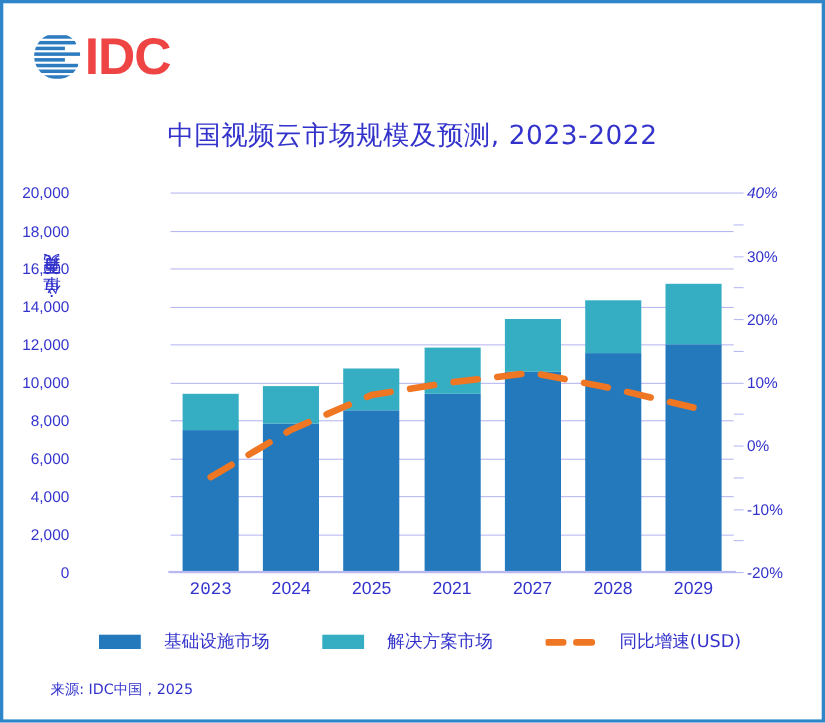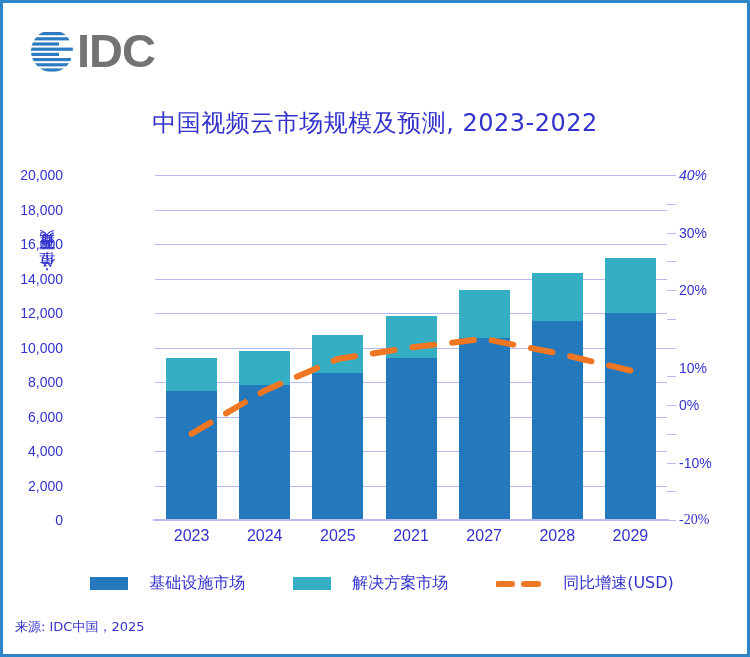--- a/index.html
+++ b/index.html
@@ -29,21 +29,21 @@
     top: 22px;
     display: flex;
     align-items: center;
     height: 52px;
   }
   #logo-mark { width: 46px; height: 46px; display: block; }
   #logo-word {
     font-size: 47px;
     font-weight: bold;
     letter-spacing: -1px;
-    color: #737373;
+    color: #ef4444;
     line-height: 46px;
     margin-left: 2px;
     font-family: "Liberation Sans", sans-serif;
   }
 
   
   #chart-title {
     position: absolute;
     left: 0; right: 0;
     top: 104px;
@@ -170,21 +170,21 @@
     font-size: 16px;
     color: #3333cc;
     font-family: "DejaVu Sans", "Liberation Sans", sans-serif;
     margin-left: 14px;
   }
   .swatch { width: 38px; height: 13px; display: block; }
 
   
   #source {
     position: absolute;
-    left: 12px;
+    left: 43px;
     top: 615px;
     font-size: 13px;
     color: #3333cc;
     font-family: "DejaVu Sans", "Liberation Sans", sans-serif;
   }
 </style>
 </head>
 <body>
 
 <div id="page">
@@ -235,24 +235,24 @@
         <div class="ylabel-left" style="top: 241.5px;">6,000</div>
         <div class="ylabel-left" style="top: 207px;">8,000</div>
         <div class="ylabel-left" style="top: 172.5px;">10,000</div>
         <div class="ylabel-left" style="top: 138px;">12,000</div>
         <div class="ylabel-left" style="top: 103.5px;">14,000</div>
         <div class="ylabel-left" style="top: 69px;">16,000</div>
         <div class="ylabel-left" style="top: 34.5px;">18,000</div>
         <div class="ylabel-left" style="top: 0px;">20,000</div>
       </div>
     <div id="right-labels">
-        <div class="ylabel-right" style="top: 345px; font-family: Liberation Serif, serif;">-20%</div>
+        <div class="ylabel-right" style="top: 345px;">-20%</div>
         <div class="ylabel-right" style="top: 287.5px;">-10%</div>
         <div class="ylabel-right" style="top: 230px;">0%</div>
-        <div class="ylabel-right" style="top: 172.5px; margin-top: 20px;">10%</div>
+        <div class="ylabel-right" style="top: 172.5px;">10%</div>
         <div class="ylabel-right" style="top: 115px;">20%</div>
         <div class="ylabel-right" style="top: 57.5px;">30%</div>
         <div class="ylabel-right" style="top: 0px; font-style: italic;">40%</div>
       </div>
     <div id="right-ticks">
         <div class="tick-right" style="top: 345px;"></div>
         <div class="tick-right" style="top: 316.25px;"></div>
         <div class="tick-right" style="top: 287.5px;"></div>
         <div class="tick-right" style="top: 258.75px;"></div>
         <div class="tick-right" style="top: 230px;"></div>
@@ -293,21 +293,21 @@
         <div class="bar-group" style="left: 449.929px; width: 51px; height: 345px;">
           <div class="seg seg-base" style="background: rgb(36, 121, 189); bottom: 0px; height: 207px;"></div>
           <div class="seg seg-sol" style="background: rgb(53, 174, 196); bottom: 207px; height: 55.2px;"></div>
         </div>
       </div>
     <svg id="line-layer" viewBox="0 0 512 345">
         <polyline points="36.57142857142857,258.75 109.71428571428571,215.625 182.85714285714283,184 256,172.5 329.1428571428571,163.875 402.2857142857142,178.25 475.4285714285714,195.5" fill="none" stroke="#ef7622" stroke-width="6" stroke-linecap="round" stroke-dasharray="22 18"></polyline>
       </svg>
     <div class="axis-base"></div>
     <div id="xlabels">
-        <div class="xlabel" style="left: 0px; width: 73.1429px;">2023</div>
+        <div class="xlabel" style="left: 0px; width: 73.1429px; font-family: Liberation Mono, monospace;">2023</div>
         <div class="xlabel" style="left: 73.1429px; width: 73.1429px;">2024</div>
         <div class="xlabel" style="left: 146.286px; width: 73.1429px;">2025</div>
         <div class="xlabel" style="left: 219.429px; width: 73.1429px;">2021</div>
         <div class="xlabel" style="left: 292.571px; width: 73.1429px;">2027</div>
         <div class="xlabel" style="left: 365.714px; width: 73.1429px;">2028</div>
         <div class="xlabel" style="left: 438.857px; width: 73.1429px;">2029</div>
       </div>
   </div>
 
   <div id="legend">

